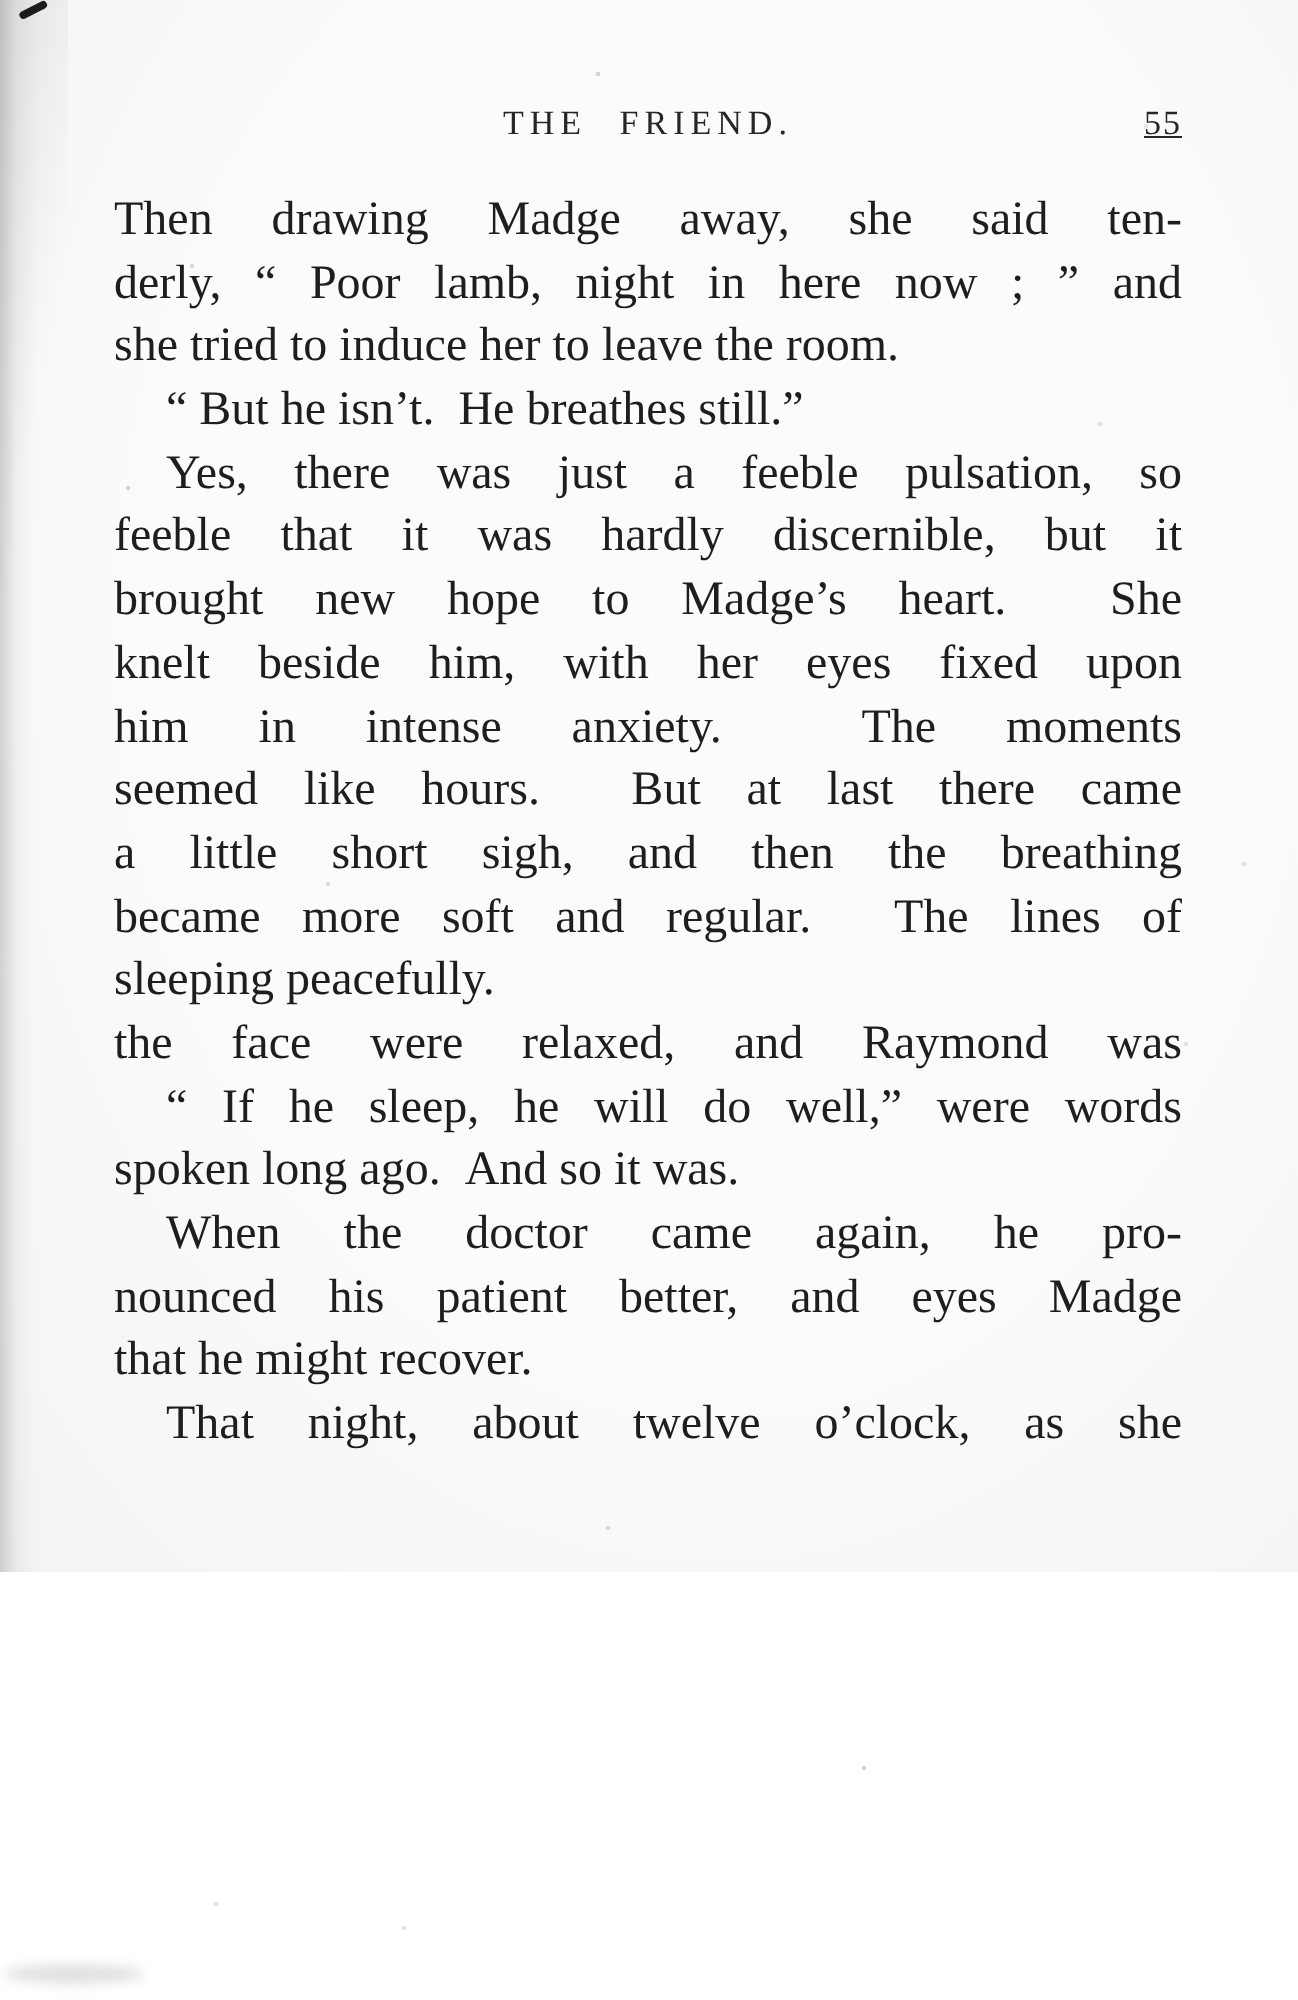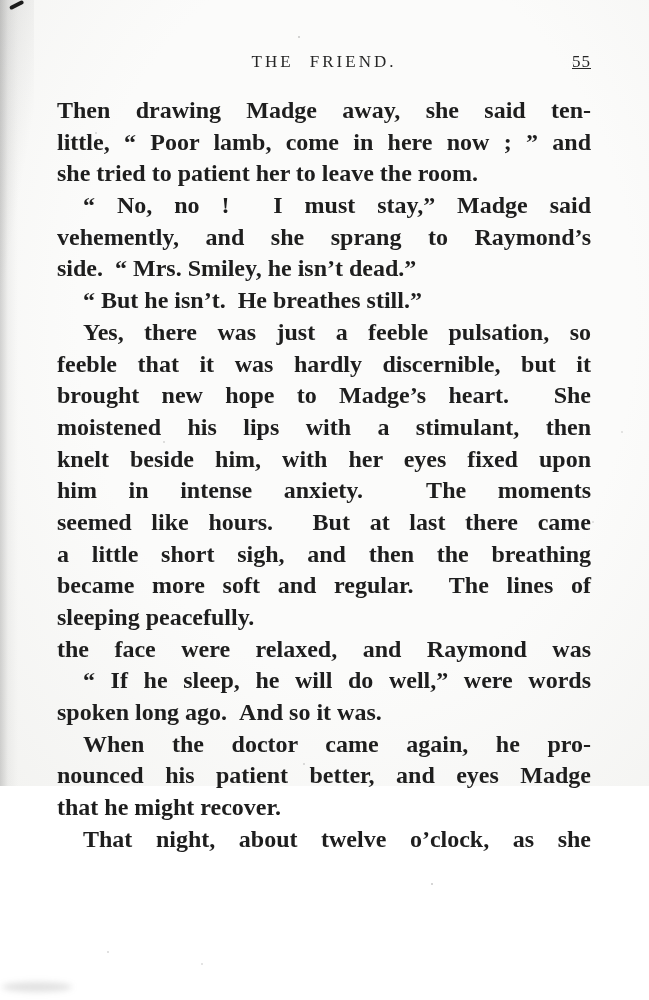--- a/index.html
+++ b/index.html
@@ -86,21 +86,20 @@
     position: absolute;
     right: 0; top: 0;
     letter-spacing: 1px;
     text-decoration: underline;
   }
   .page-body {
     position: absolute;
     left: 57px;
     top: 95px;
     width: 534px;
-    font-weight: bold;
   }
   .line {
     font-size: 24px;
     line-height: 31.7px;
     height: 31.7px;
     white-space: nowrap;
     text-align: justify;
     text-align-last: justify;
   }
   .line-last {
@@ -121,36 +120,30 @@
   <div class="smudge"></div>
 
   <div class="running-header">
     <span class="title">THE FRIEND.</span>
     <span class="pagenum">55</span>
   </div>
 
   <div class="page-body">
       <div class="paragraph">
         <div class="line">Then drawing Madge away, she said ten-</div>
-        <div class="line">little, “ Poor lamb, come in here now ; ” and</div>
-        <div class="line line-last">she tried to patient her to leave the room.</div>
-      </div>
-      <div class="paragraph">
-        <div class="line line-indent">“ No, no ! &nbsp;I must stay,” Madge said</div>
-        <div class="line">vehemently, and she sprang to Raymond’s</div>
-        <div class="line line-last">side. &nbsp;“ Mrs. Smiley, he isn’t dead.”</div>
+        <div class="line">derly, “ Poor lamb, night in here now ; ” and</div>
+        <div class="line line-last">she tried to induce her to leave the room.</div>
       </div>
       <div class="paragraph">
         <div class="line line-last line-indent">“ But he isn’t. &nbsp;He breathes still.”</div>
       </div>
       <div class="paragraph">
         <div class="line line-indent">Yes, there was just a feeble pulsation, so</div>
         <div class="line">feeble that it was hardly discernible, but it</div>
         <div class="line">brought new hope to Madge’s heart. &nbsp;She</div>
-        <div class="line">moistened his lips with a stimulant, then</div>
         <div class="line">knelt beside him, with her eyes fixed upon</div>
         <div class="line">him in intense anxiety. &nbsp;The moments</div>
         <div class="line">seemed like hours. &nbsp;But at last there came</div>
         <div class="line">a little short sigh, and then the breathing</div>
         <div class="line">became more soft and regular. &nbsp;The lines of</div>
         <div class="line line-last">sleeping peacefully.</div>
         <div class="line">the face were relaxed, and Raymond was</div>
       </div>
       <div class="paragraph">
         <div class="line line-indent">“ If he sleep, he will do well,” were words</div>

